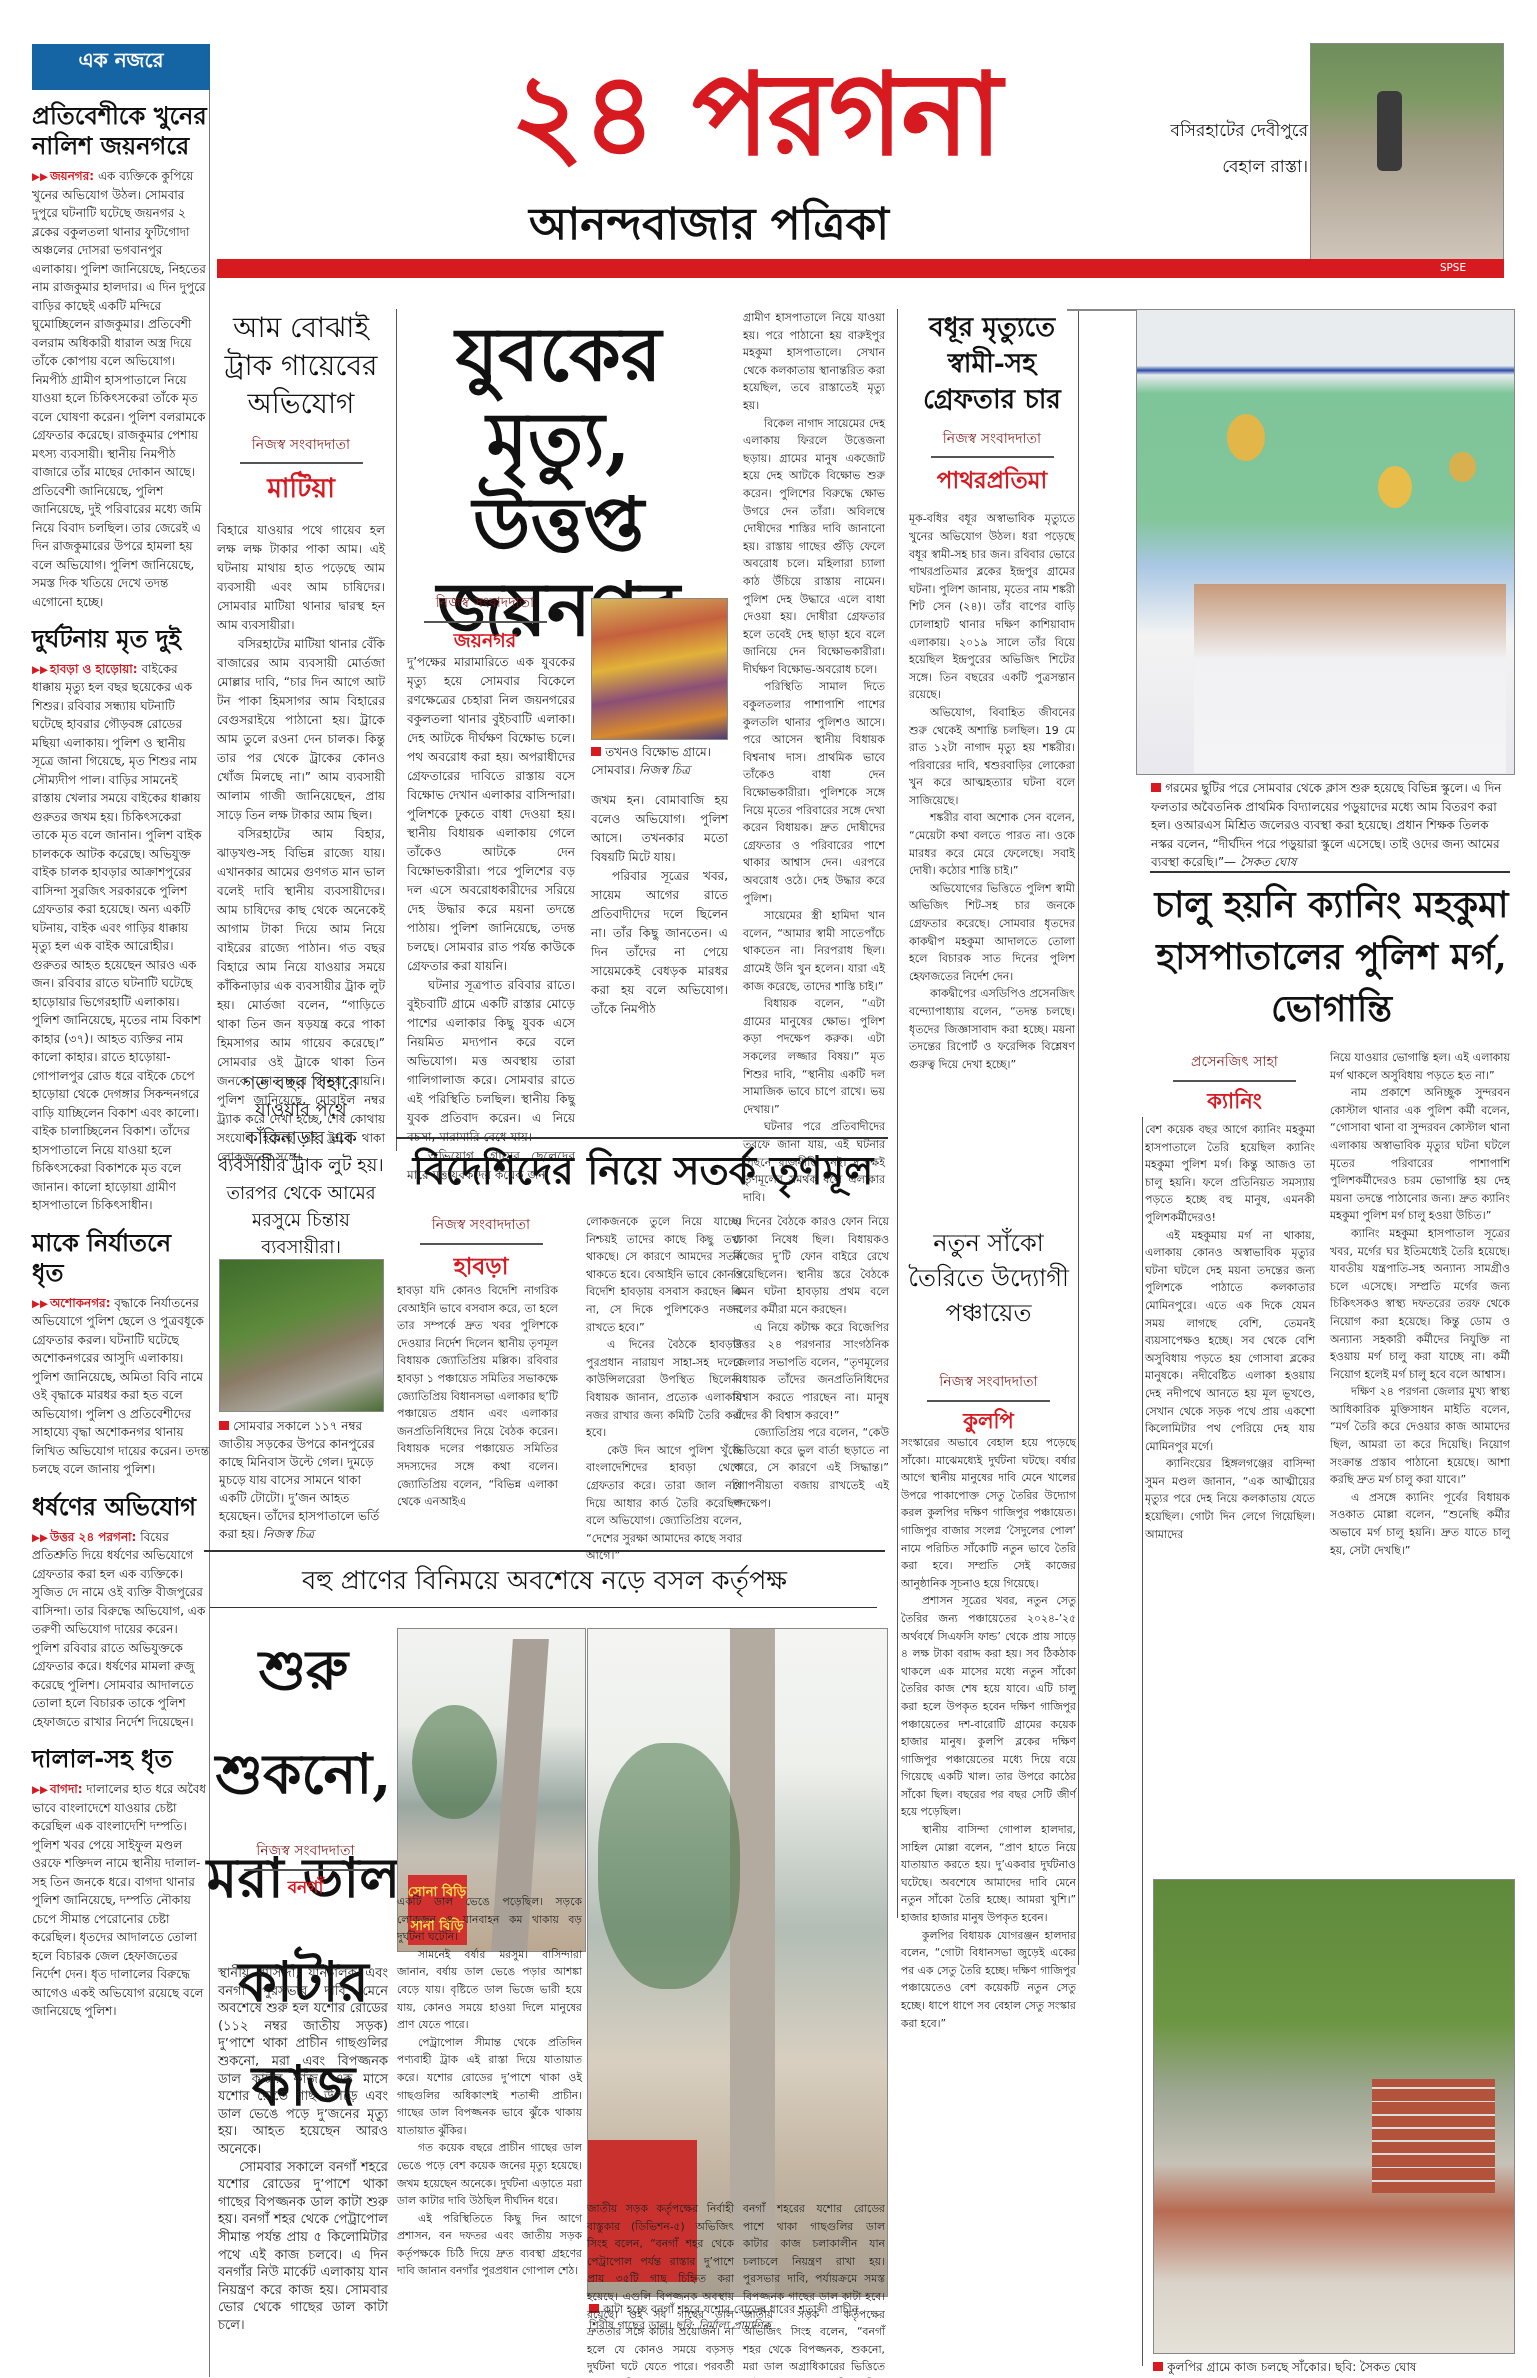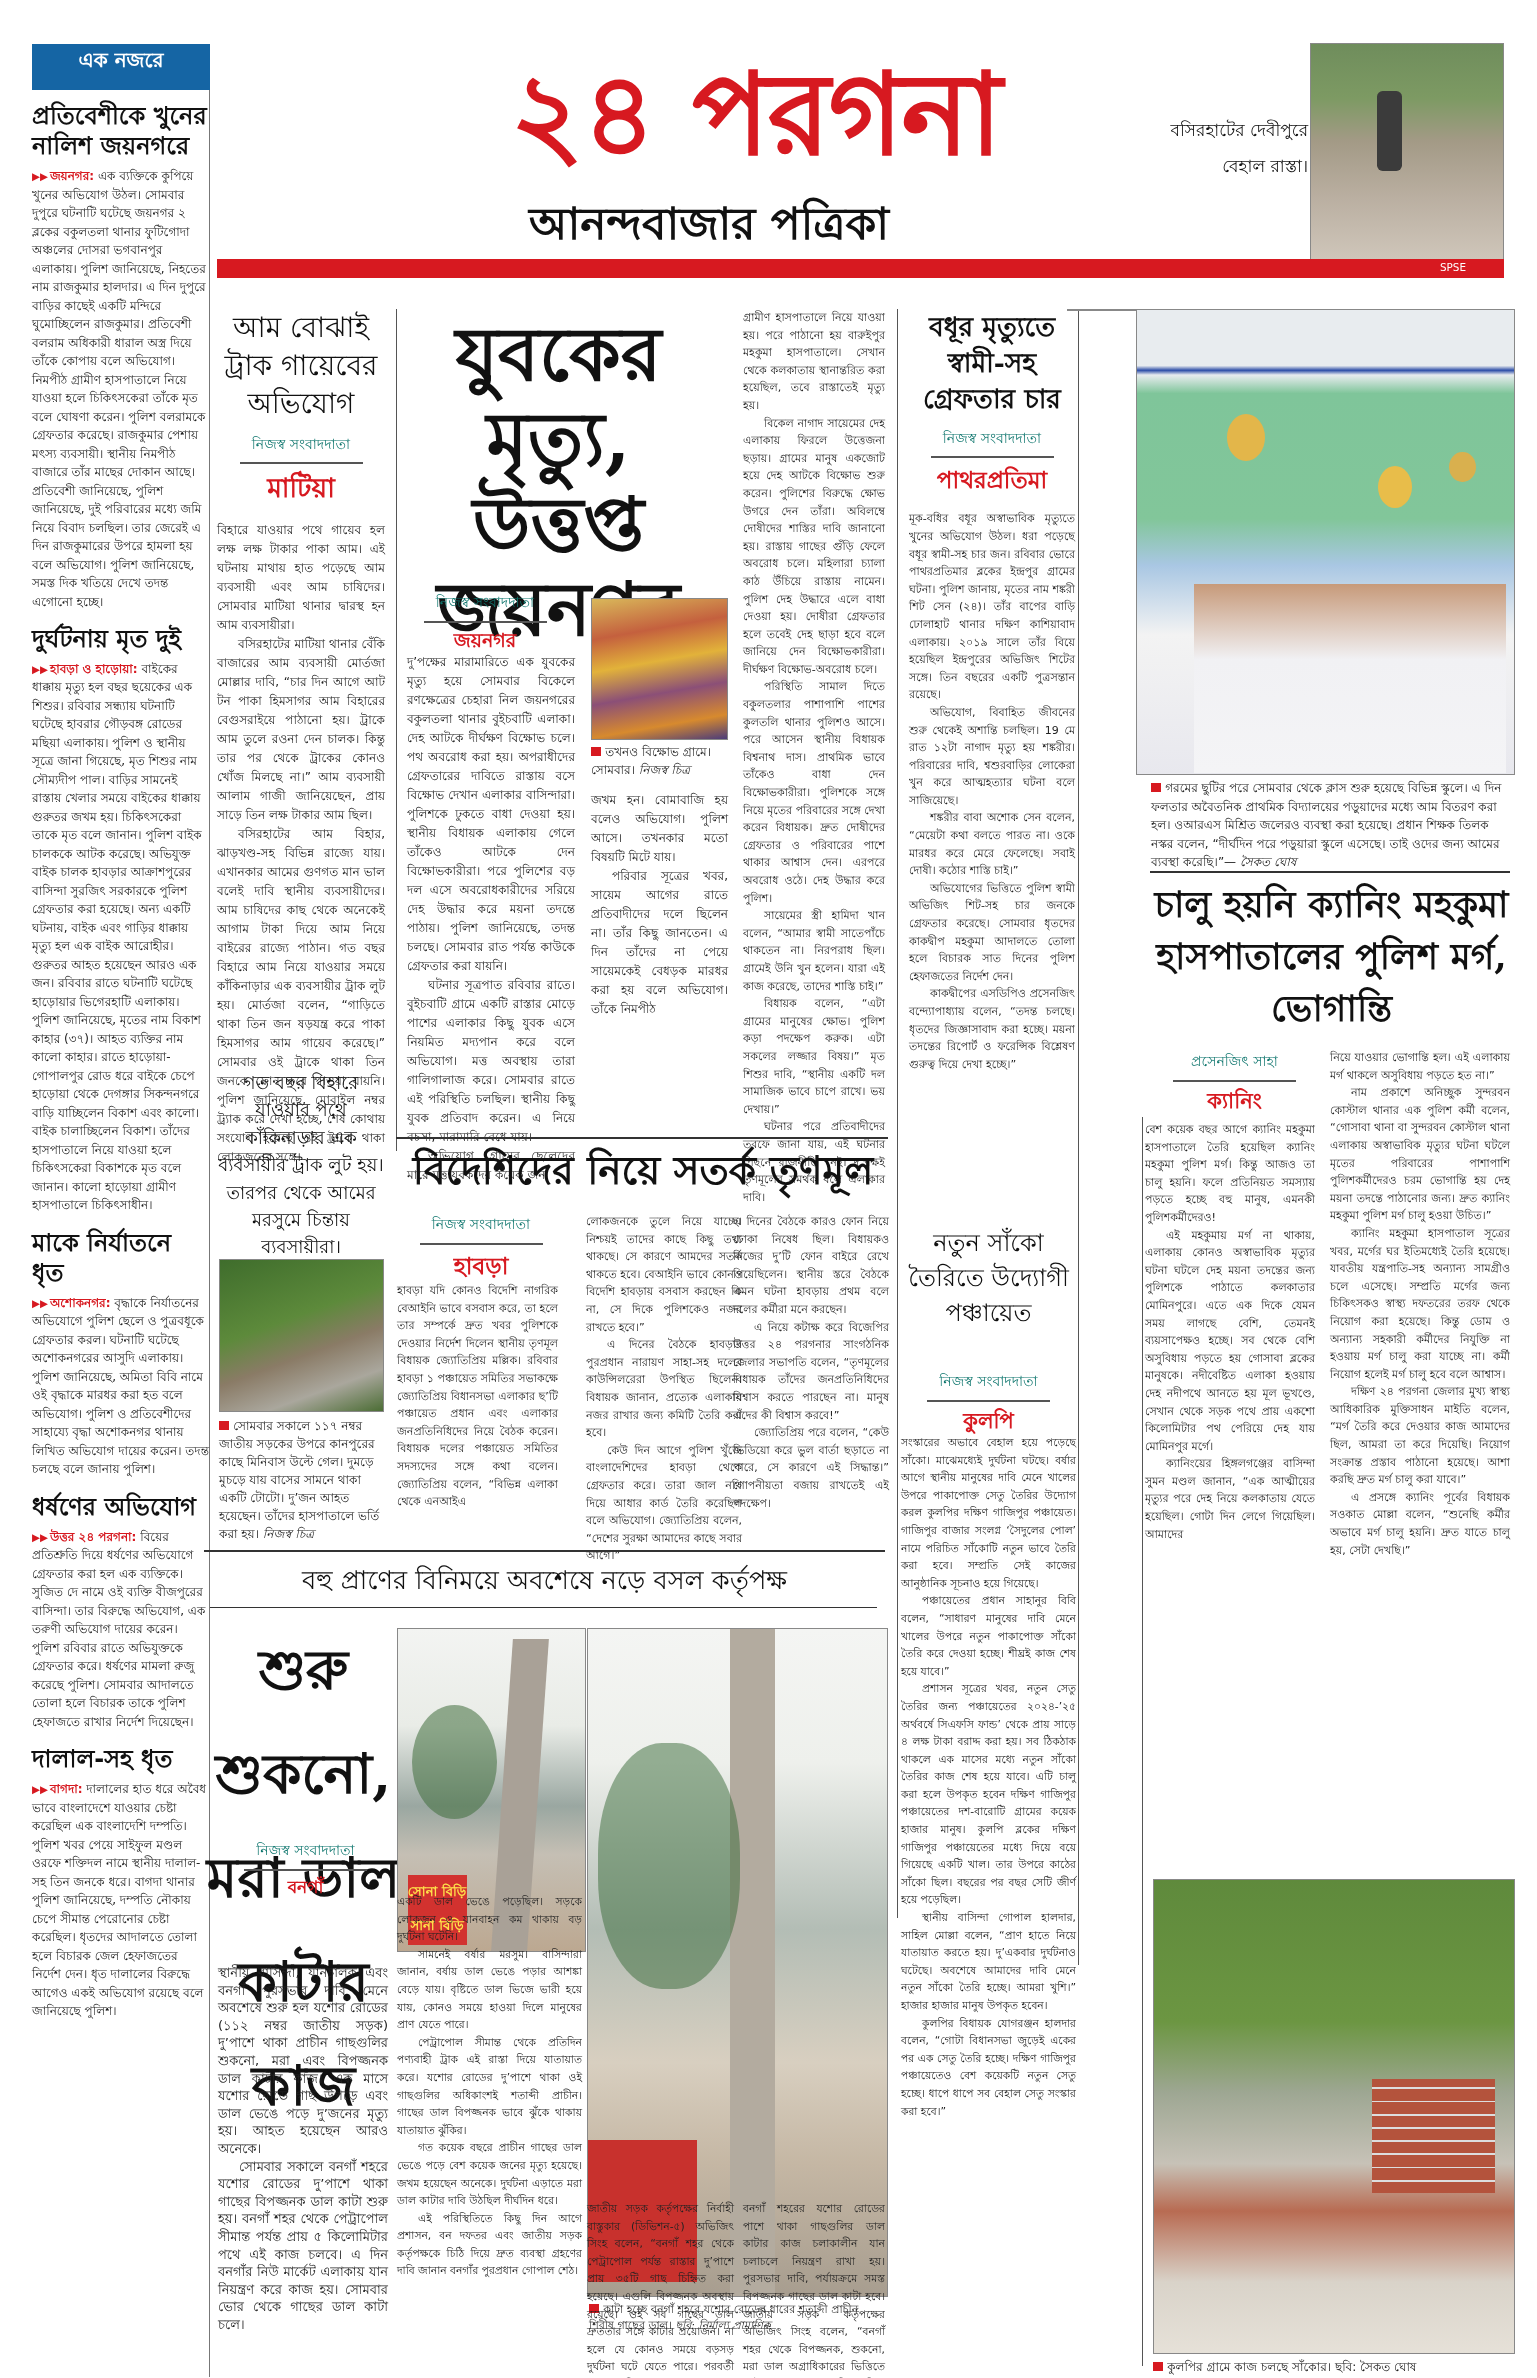--- a/index.html
+++ b/index.html
@@ -4,21 +4,21 @@
 <style>
   html,body{margin:0;padding:0;background:#fff;}
   body{width:1538px;height:2378px;position:relative;overflow:hidden;font-family:"DejaVu Sans",sans-serif;color:#111;}
   .abs{position:absolute;}
   .serif{font-family:"DejaVu Serif",serif;}
   .body-text{font-size:12px;line-height:19px;text-align:justify;color:#222;}
   .body-text p{margin:0;text-indent:21px;}
   .body-text p:first-child{text-indent:0;}
   .vrule{position:absolute;width:0.9px;background:#555;}
   .hrule{position:absolute;height:1.9px;background:#333;}
-  .byline{font-size:14px;text-align:center;color:#0f766e;}
+  .byline{font-size:14px;text-align:center;color:#7f1d1d;}
   .byline-rule{height:1.9px;background:#555;margin:5.7px auto 3.8px;width:123px;}
   .dateline{color:#d71920;font-weight:bold;text-align:center;font-size:26.5px;}
   .photo{position:absolute;overflow:hidden;border:0.9px solid #888;}
   .caption{font-size:12px;line-height:18px;color:#222;}
   .caption .sq{display:inline-block;width:9.5px;height:9.5px;background:#d71920;margin-right:4.7px;vertical-align:0;}
   .credit{font-style:italic;}
   
   .side-head{font-weight:bold;font-size:24px;line-height:30px;color:#111;}
   .side-body{font-size:12px;line-height:18.5px;color:#222;}
   .side-body .place{color:#d71920;font-weight:bold;text-align:center;}
@@ -182,21 +182,20 @@
 </div>
 
 <div class="abs" style="left:901px;top:1226px;width:175px;text-align:center;font-size:24px;line-height:35px;font-family:'DejaVu Serif',serif;">নতুন সাঁকো তৈরিতে উদ্যোগী পঞ্চায়েত</div>
 <div class="abs" style="left:901px;top:1370px;width:175px;">
   <div class="byline">নিজস্ব সংবাদদাতা</div>
   <div class="byline-rule"></div>
   <div class="dateline" style="font-size:21px;">কুলপি</div>
 </div>
 <div class="abs body-text" style="left:901px;top:1434px;width:175px;font-size:10.7px;line-height:17.6px;">
   <p>সংস্কারের অভাবে বেহাল হয়ে পড়েছে সাঁকো। মাঝেমধ্যেই দুর্ঘটনা ঘটছে। বর্ষার আগে স্থানীয় মানুষের দাবি মেনে খালের উপরে পাকাপোক্ত সেতু তৈরির উদ্যোগ করল কুলপির দক্ষিণ গাজিপুর পঞ্চায়েত। গাজিপুর বাজার সংলগ্ন ‘সৈদুলের পোল’ নামে পরিচিত সাঁকোটি নতুন ভাবে তৈরি করা হবে। সম্প্রতি সেই কাজের আনুষ্ঠানিক সূচনাও হয়ে গিয়েছে।</p>
-  <p>পঞ্চায়েতের প্রধান সাহানুর বিবি বলেন, “সাধারণ মানুষের দাবি মেনে খালের উপরে নতুন পাকাপোক্ত সাঁকো তৈরি করে দেওয়া হচ্ছে। শীঘ্রই কাজ শেষ হয়ে যাবে।”</p>
   <p>প্রশাসন সূত্রের খবর, নতুন সেতু তৈরির জন্য পঞ্চায়েতের ২০২৪-’২৫ অর্থবর্ষে সিএফসি ফান্ড’ থেকে প্রায় সাড়ে ৪ লক্ষ টাকা বরাদ্দ করা হয়। সব ঠিকঠাক থাকলে এক মাসের মধ্যে নতুন সাঁকো তৈরির কাজ শেষ হয়ে যাবে। এটি চালু করা হলে উপকৃত হবেন দক্ষিণ গাজিপুর পঞ্চায়েতের দশ-বারোটি গ্রামের কয়েক হাজার মানুষ। কুলপি ব্লকের দক্ষিণ গাজিপুর পঞ্চায়েতের মধ্যে দিয়ে বয়ে গিয়েছে একটি খাল। তার উপরে কাঠের সাঁকো ছিল। বছরের পর বছর সেটি জীর্ণ হয়ে পড়েছিল।</p>
   <p>স্থানীয় বাসিন্দা গোপাল হালদার, সাহিল মোল্লা বলেন, “প্রাণ হাতে নিয়ে যাতায়াত করতে হয়। দু’একবার দুর্ঘটনাও ঘটেছে। অবশেষে আমাদের দাবি মেনে নতুন সাঁকো তৈরি হচ্ছে। আমরা খুশি।” হাজার হাজার মানুষ উপকৃত হবেন।</p>
   <p>কুলপির বিধায়ক যোগরঞ্জন হালদার বলেন, “গোটা বিধানসভা জুড়েই একের পর এক সেতু তৈরি হচ্ছে। দক্ষিণ গাজিপুর পঞ্চায়েতেও বেশ কয়েকটি নতুন সেতু হচ্ছে। ধাপে ধাপে সব বেহাল সেতু সংস্কার করা হবে।”</p>
 </div>
 <div class="photo" style="left:1153px;top:1879px;width:360px;height:473px;background:linear-gradient(180deg,#5f8a3c 0%,#6c9642 30%,#9ea793 45%,#c7c2b7 60%,#b86b52 70%,#d9d3c9 85%,#e6e1d8 100%);">
   <div style="position:absolute;left:218px;top:199px;width:123px;height:114px;background:repeating-linear-gradient(0deg,#b4533c 0 11.4px,#ddd 11.4px 13.2px);"></div>
 </div>
 <div class="abs caption" style="left:1153px;top:2358px;width:360px;"><span class="sq"></span><span>কুলপির গ্রামে কাজ চলছে সাঁকোর।</span> <span>ছবি: সৈকত ঘোষ</span></div>
 <div class="vrule" style="left:1142px;top:1117px;height:1249px;"></div>
 

